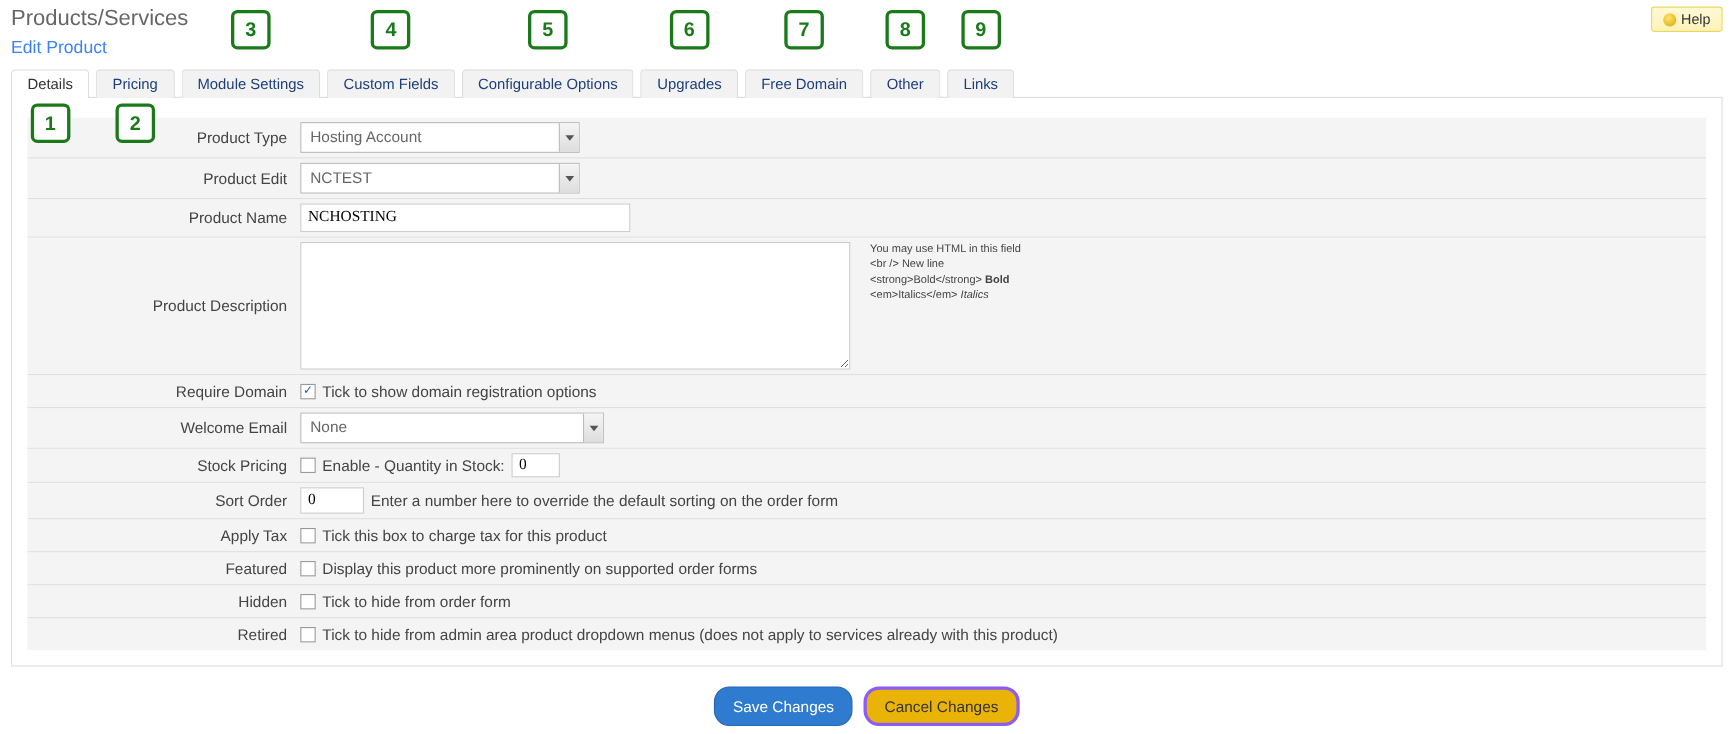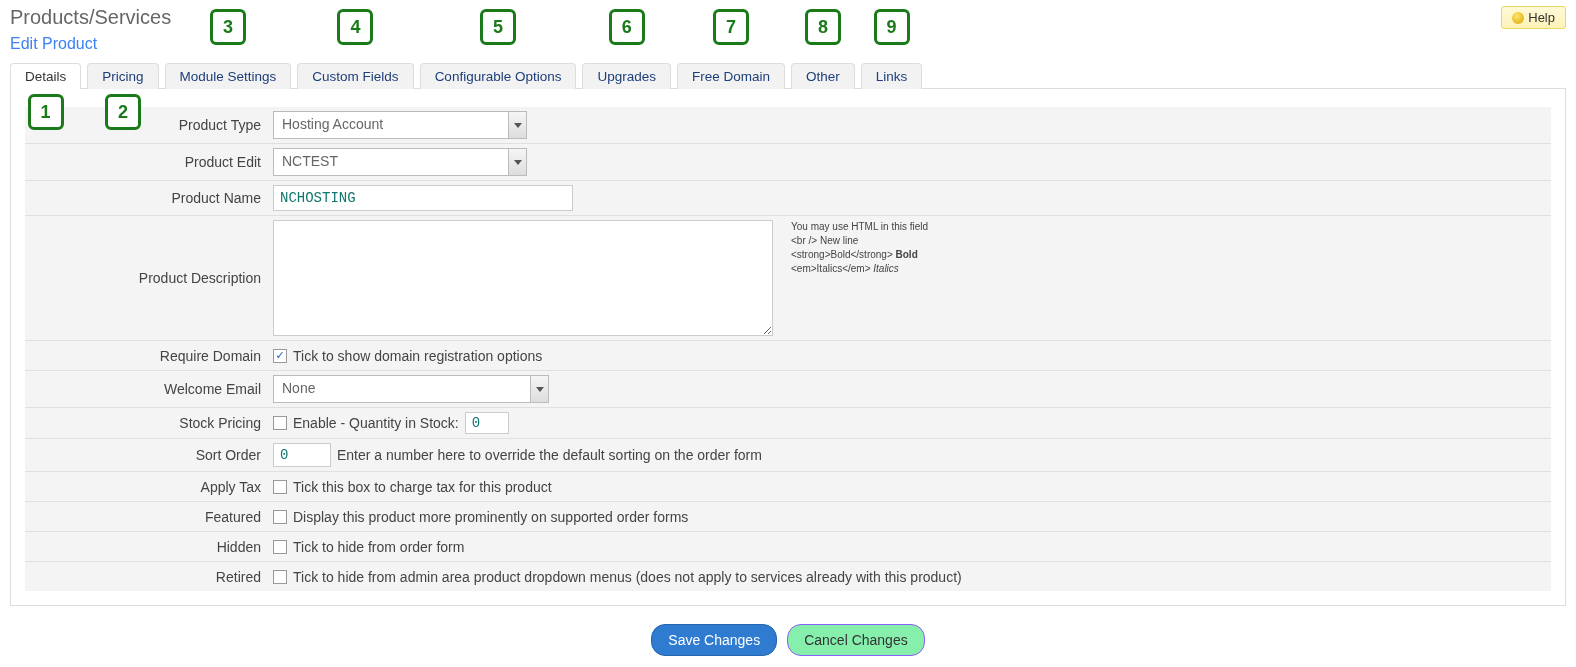--- a/index.html
+++ b/index.html
@@ -123,22 +123,22 @@
     flex-wrap: wrap;
     font-size: 14px;
     color: #444;
   }
   .field-cell input[type="text"],
   .field-cell textarea {
     border: 1px solid #ccc;
     background: #fff;
     padding: 3px 6px;
     font-size: 14px;
-    font-family: Liberation Mono, monospace;
-    color: #0f766e;
+    font-family: Liberation Serif, serif;
+    color: #000000;
   }
   .select-wrap {
     display: inline-flex;
     border: 1px solid #bbb;
     background: #fff;
     height: 28px;
     width: 254px;
   }
   .select-wrap .sel-text {
     flex: 1;
@@ -209,22 +209,22 @@
     font-size: 14px;
     border-radius: 14px;
     cursor: pointer;
   }
   .btn-primary {
     background: #2e7bd0;
     border: 1px solid #2666b0;
     color: #fff;
   }
   .btn-default {
-    background: #86efac;
-    border: 1px solid #8b5cf6;
+    background: #eab308;
+    border: 3px solid #8b5cf6;
     color: #333;
   }
 </style>
 </head>
 <body>
 
 <div class="page-header">
   <div>
     <h1 class="page-title">Products/Services</h1>
     <h2 class="subtitle">Edit Product</h2>

